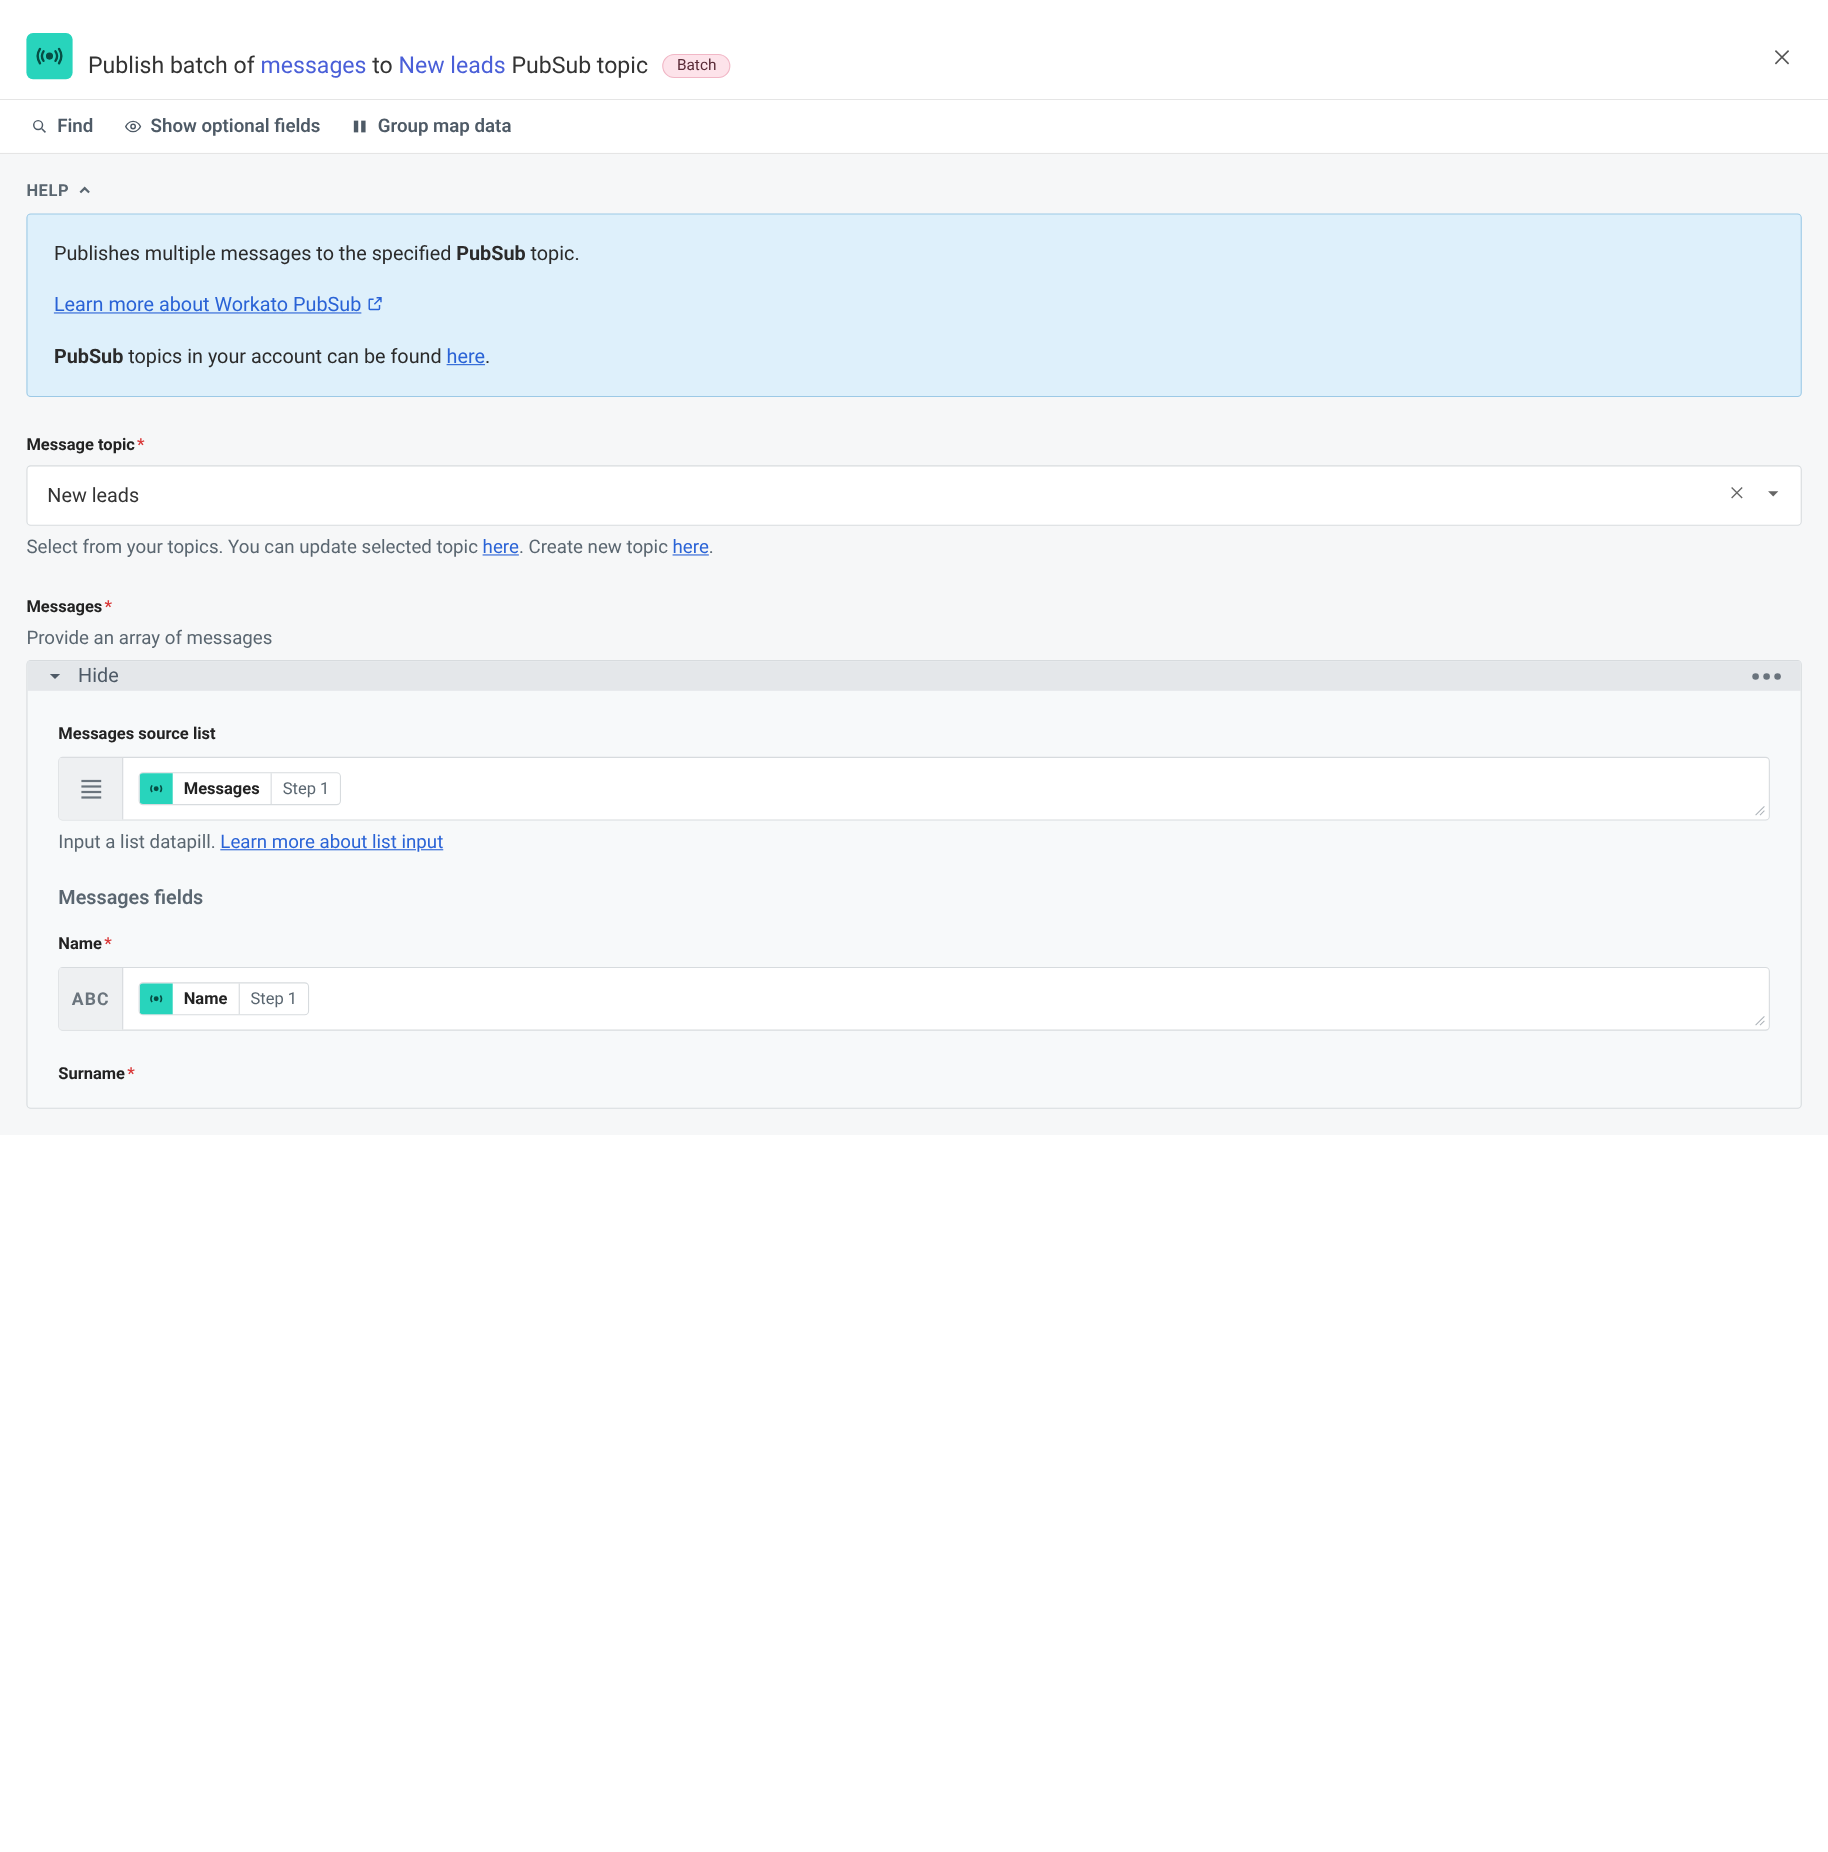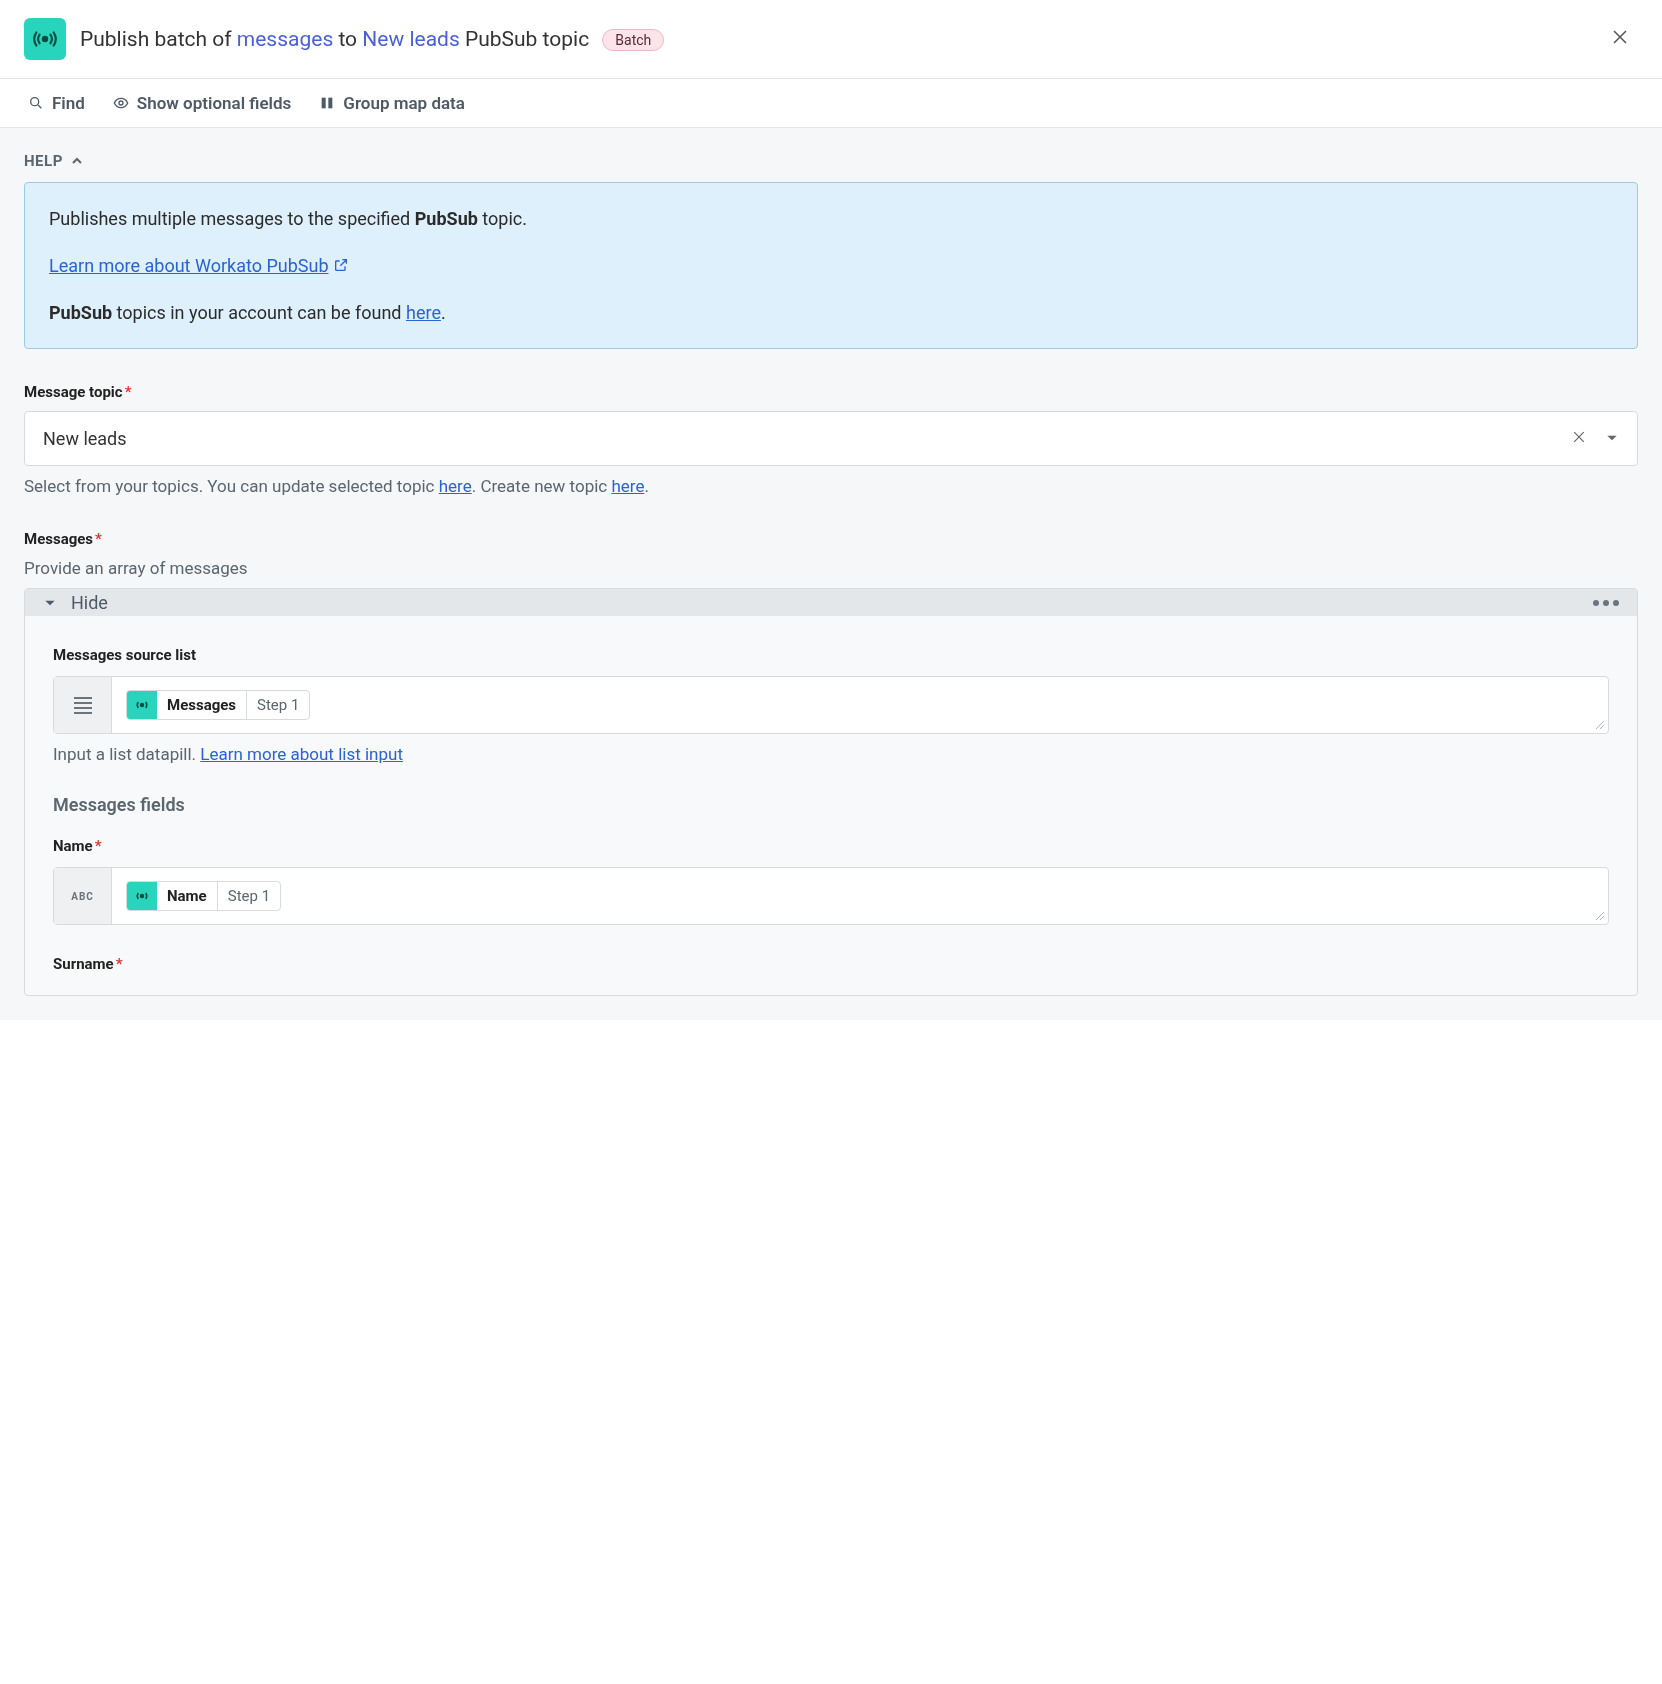--- a/index.html
+++ b/index.html
@@ -4,24 +4,25 @@
 <style>
   * { box-sizing: border-box; margin: 0; padding: 0; }
   body {
     font-family: -apple-system, BlinkMacSystemFont, "Segoe UI", Roboto, Helvetica, Arial, sans-serif;
     background: #fff;
     color: #1b1b1b;
     font-size: 16px;
   }
   .header {
     display: flex;
-    align-items: center;
+    align-items: flex-end;
     padding: 18px 24px;
     border-bottom: 1px solid #e5e5e5;
     gap: 14px;
+    margin-top: 12px;
   }
   .app-icon {
     width: 42px;
     height: 42px;
     background: #28d4bc;
     border-radius: 6px;
     display: flex;
     align-items: center;
     justify-content: center;
     color: #064e44;
@@ -182,21 +183,21 @@
     min-height: 58px;
   }
   .input-prefix {
     width: 58px;
     background: #eef0f2;
     border-right: 1px solid #d7dbde;
     display: flex;
     align-items: center;
     justify-content: center;
     color: #6a747d;
-    font-size: 10px;
+    font-size: 16px;
     letter-spacing: 1px;
     flex-shrink: 0;
   }
   .input-prefix.abc { font-weight:700; }
   .input-body {
     flex: 1;
     padding: 10px 14px;
     display: flex;
     align-items: center;
     position: relative;

